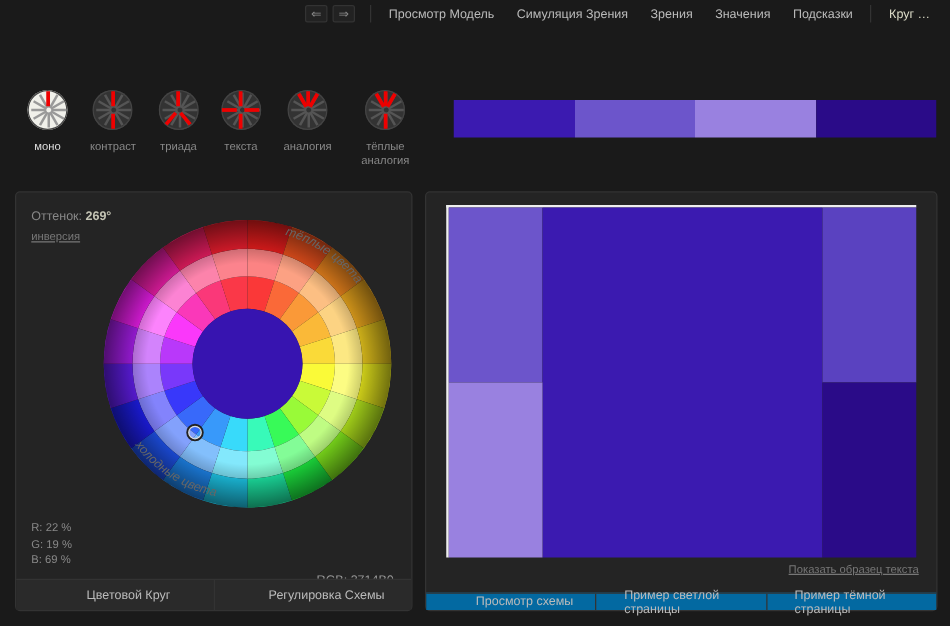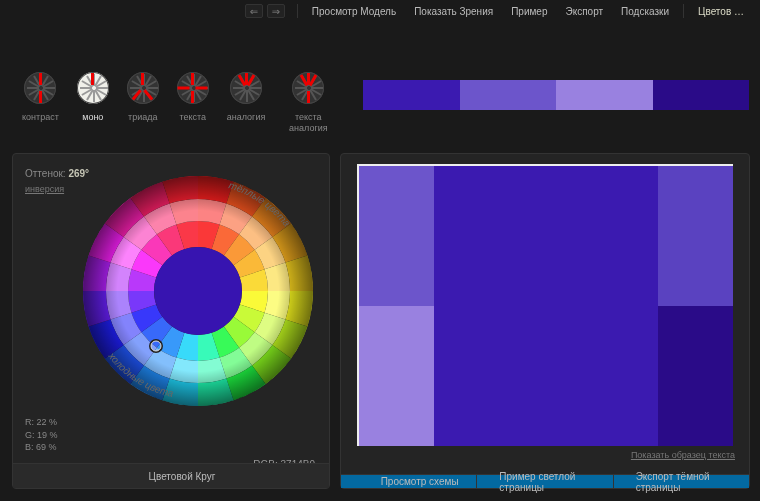--- a/index.html
+++ b/index.html
@@ -179,65 +179,65 @@
 <body>
 
 <div class="topbar">
   <div class="nav-arrows">
     <div class="arrow-btn">⇐</div>
     <div class="arrow-btn">⇒</div>
   </div>
   <div class="sep"></div>
   <div id="top-links" style="display: contents;"></div>
 <span class="top-link">Просмотр Модель</span>
-    <span class="top-link">Показать Зрения</span>
-    <span class="top-link">Пример</span>
-    <span class="top-link">Экспорт</span>
+    <span class="top-link">Симуляция Зрения</span>
+    <span class="top-link">Зрения</span>
+    <span class="top-link">Значения</span>
     <span class="top-link">Подсказки</span>
     <div class="sep"></div>
-    <span class="top-link more">Цветов …</span>
+    <span class="top-link more">Круг …</span>
   </div>
 
 <div class="scheme-modes" id="scheme-modes">
+    <div class="mode active">
+      <div class="mode-wheel active">
+        <div class="wedge" style="transform: rotate(0deg);"></div>
+        <div class="wedge" style="transform: rotate(30deg);"></div>
+        <div class="wedge" style="transform: rotate(60deg);"></div>
+        <div class="wedge" style="transform: rotate(90deg);"></div>
+        <div class="wedge" style="transform: rotate(120deg);"></div>
+        <div class="wedge" style="transform: rotate(150deg);"></div>
+        <div class="wedge" style="transform: rotate(180deg);"></div>
+        <div class="wedge" style="transform: rotate(210deg);"></div>
+        <div class="wedge" style="transform: rotate(240deg);"></div>
+        <div class="wedge" style="transform: rotate(270deg);"></div>
+        <div class="wedge" style="transform: rotate(300deg);"></div>
+        <div class="wedge" style="transform: rotate(330deg);"></div>
+        <div class="red-tick" style="transform-origin: 50% 15px; transform: rotate(0deg);"></div>
+      </div>
+      <div class="mode-label">моно</div>
+    </div>
     <div class="mode">
       <div class="mode-wheel">
         <div class="wedge" style="transform: rotate(0deg);"></div>
         <div class="wedge" style="transform: rotate(30deg);"></div>
         <div class="wedge" style="transform: rotate(60deg);"></div>
         <div class="wedge" style="transform: rotate(90deg);"></div>
         <div class="wedge" style="transform: rotate(120deg);"></div>
         <div class="wedge" style="transform: rotate(150deg);"></div>
         <div class="wedge" style="transform: rotate(180deg);"></div>
         <div class="wedge" style="transform: rotate(210deg);"></div>
         <div class="wedge" style="transform: rotate(240deg);"></div>
         <div class="wedge" style="transform: rotate(270deg);"></div>
         <div class="wedge" style="transform: rotate(300deg);"></div>
         <div class="wedge" style="transform: rotate(330deg);"></div>
         <div class="red-tick" style="transform-origin: 50% 15px; transform: rotate(0deg);"></div>
         <div class="red-tick" style="transform-origin: 50% 15px; transform: rotate(180deg);"></div>
       </div>
       <div class="mode-label">контраст</div>
-    </div>
-    <div class="mode active">
-      <div class="mode-wheel active">
-        <div class="wedge" style="transform: rotate(0deg);"></div>
-        <div class="wedge" style="transform: rotate(30deg);"></div>
-        <div class="wedge" style="transform: rotate(60deg);"></div>
-        <div class="wedge" style="transform: rotate(90deg);"></div>
-        <div class="wedge" style="transform: rotate(120deg);"></div>
-        <div class="wedge" style="transform: rotate(150deg);"></div>
-        <div class="wedge" style="transform: rotate(180deg);"></div>
-        <div class="wedge" style="transform: rotate(210deg);"></div>
-        <div class="wedge" style="transform: rotate(240deg);"></div>
-        <div class="wedge" style="transform: rotate(270deg);"></div>
-        <div class="wedge" style="transform: rotate(300deg);"></div>
-        <div class="wedge" style="transform: rotate(330deg);"></div>
-        <div class="red-tick" style="transform-origin: 50% 15px; transform: rotate(0deg);"></div>
-      </div>
-      <div class="mode-label">моно</div>
     </div>
     <div class="mode">
       <div class="mode-wheel">
         <div class="wedge" style="transform: rotate(0deg);"></div>
         <div class="wedge" style="transform: rotate(30deg);"></div>
         <div class="wedge" style="transform: rotate(60deg);"></div>
         <div class="wedge" style="transform: rotate(90deg);"></div>
         <div class="wedge" style="transform: rotate(120deg);"></div>
         <div class="wedge" style="transform: rotate(150deg);"></div>
         <div class="wedge" style="transform: rotate(180deg);"></div>
@@ -305,21 +305,21 @@
         <div class="wedge" style="transform: rotate(210deg);"></div>
         <div class="wedge" style="transform: rotate(240deg);"></div>
         <div class="wedge" style="transform: rotate(270deg);"></div>
         <div class="wedge" style="transform: rotate(300deg);"></div>
         <div class="wedge" style="transform: rotate(330deg);"></div>
         <div class="red-tick" style="transform-origin: 50% 15px; transform: rotate(0deg);"></div>
         <div class="red-tick" style="transform-origin: 50% 15px; transform: rotate(330deg);"></div>
         <div class="red-tick" style="transform-origin: 50% 15px; transform: rotate(30deg);"></div>
         <div class="red-tick" style="transform-origin: 50% 15px; transform: rotate(180deg);"></div>
       </div>
-      <div class="mode-label">текста аналогия</div>
+      <div class="mode-label">тёплые аналогия</div>
     </div>
   </div>
 
 <div class="swatch-row" id="swatch-row">
     <div style="background: rgb(59, 26, 176);"></div>
     <div style="background: rgb(108, 85, 203);"></div>
     <div style="background: rgb(153, 129, 224);"></div>
     <div style="background: rgb(42, 11, 136);"></div>
   </div>
 
@@ -416,32 +416,33 @@
     <div>G:   19 %</div>
     <div>B: 69 %</div>
   </div>
   <div class="rgb-hex">
     <span>RGB:</span>
     <span>3714B0</span>
   </div>
 
   <div class="tabs-left" id="tabs-left">
       <div class="tab">Цветовой Круг</div>
+      <div class="tab">Регулировка Схемы</div>
     </div>
 </div>
 
 <div class="panel-right">
   <div class="preview-wrap">
     <div class="preview" id="preview-grid">
         <div style="grid-area: 1 / 1; background: rgb(108, 85, 203);"></div>
         <div style="grid-area: 1 / 2 / 3; background: rgb(59, 26, 176);"></div>
         <div style="grid-area: 1 / 3; background: rgb(90, 66, 192);"></div>
         <div style="grid-area: 2 / 1; background: rgb(153, 129, 224);"></div>
         <div style="grid-area: 2 / 3; background: rgb(42, 11, 136);"></div>
       </div>
   </div>
   <div class="sample-link">Показать образец текста</div>
   <div class="tabs-right" id="tabs-right">
       <div class="tab">Просмотр схемы</div>
       <div class="tab">Пример светлой страницы</div>
-      <div class="tab">Экспорт тёмной страницы</div>
+      <div class="tab">Пример тёмной страницы</div>
     </div>
 </div>
 
 </body></html>

